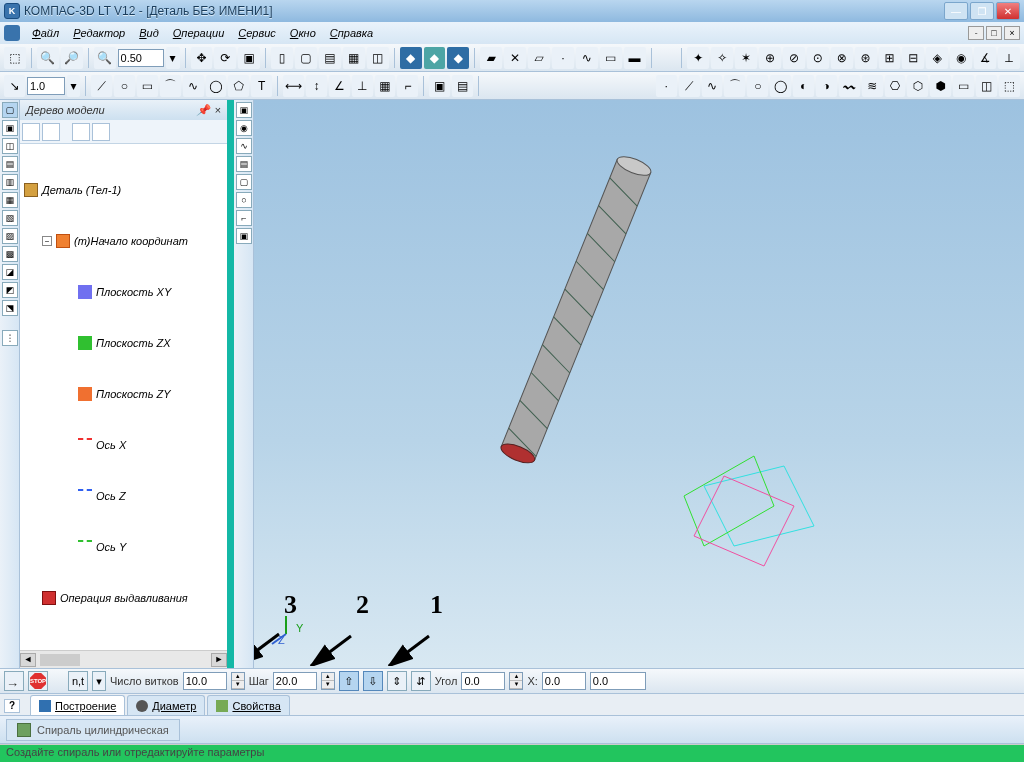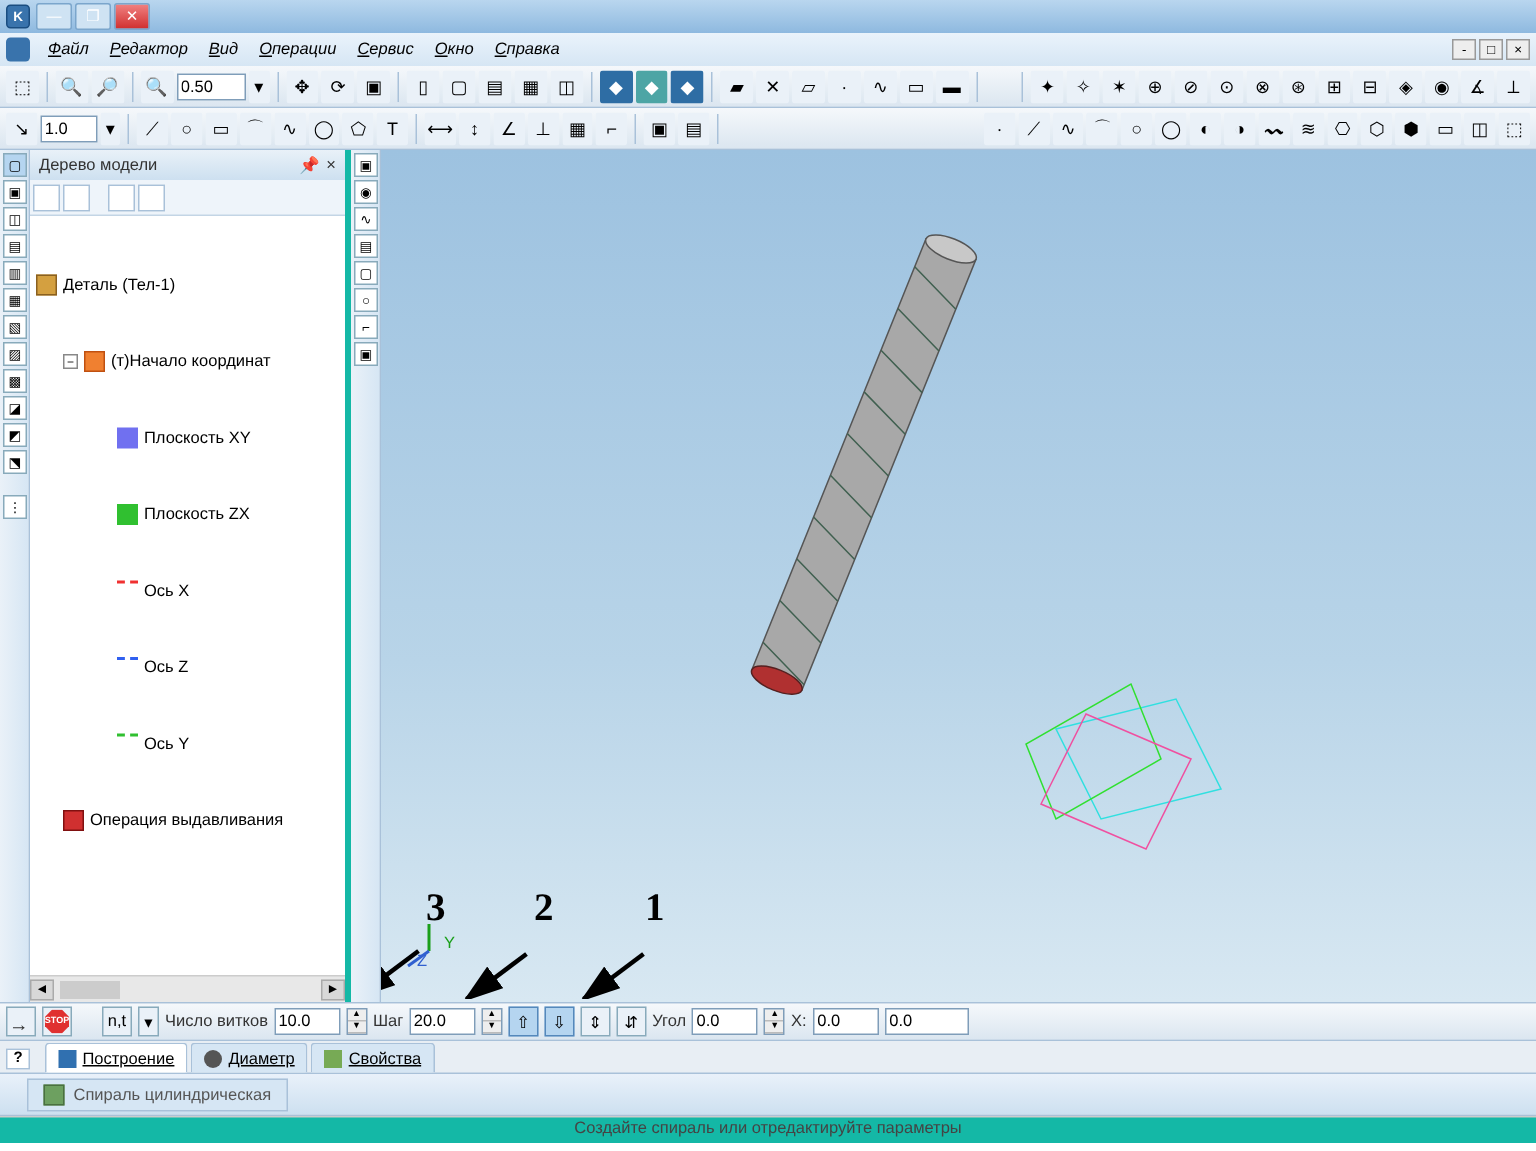--- a/index.html
+++ b/index.html
@@ -26,21 +26,21 @@
 .tb-btn.blue { background:#2e6da4; color:#fff;}
 .tb-btn.teal { background:#4da5a5; color:#fff;}
 
 .toolbar2{ height:28px; background:linear-gradient(#f5f8fb,#dbe6f0); border-bottom:1px solid #a9c1d9; display:flex; align-items:center; padding:0 4px; gap:2px;}
 
 .main { display:flex; height:568px; }
 .left-tools { width:20px; background:linear-gradient(90deg,#eaf1f8,#d6e6f4); border-right:1px solid #a9c1d9; display:flex; flex-direction:column; gap:2px; padding:2px;}
 .lt-btn{ width:16px; height:16px; border:1px solid #8ab; background:#fff; font-size:9px; display:flex; align-items:center; justify-content:center;}
 .lt-btn.blue{background:#b5d5f0;}
 
-.panel { width:214px; display:flex; flex-direction:column; border-right:4px solid #14b8a6;}
+.panel { width:214px; display:flex; flex-direction:column; border-right:7px solid #14b8a6;font-style:italic;}
 .panel-hdr{ height:20px; background:linear-gradient(#e9f1f8,#cde0f0); display:flex; align-items:center; padding:0 6px; font-size:11px; color:#333; justify-content:space-between;}
 .panel-hdr .ctrls{display:flex; gap:4px; font-size:10px;}
 .panel-tools{ height:24px; background:#eef4fa; border-bottom:1px solid #c3d5e5; display:flex; align-items:center; gap:2px; padding:2px;}
 .pt-btn{ width:18px; height:18px; border:1px solid #a9c1d9; background:#fff;}
 
 .tree{ flex:1; background:#fff; padding:4px; overflow:auto;}
 .tree-row{ display:flex; align-items:center; height:18px; gap:4px;margin-top:33px;}
 .tree-row .exp{ width:10px; height:10px; border:1px solid #888; display:flex; align-items:center; justify-content:center; font-size:8px;}
 .tree-row .ico{ width:14px; height:14px; }
 .ico-cube{background:#d4a040; border:1px solid #8a6020;}
@@ -73,37 +73,38 @@
 .spin{width:14px; height:18px; border:1px solid #7f9db9; background:#eee; display:flex; flex-direction:column;}
 .spin div{flex:1; font-size:6px; text-align:center; border-bottom:1px solid #bbb;}
 
 .tabbar{ height:22px; background:#e8eef4; border-bottom:1px solid #a9c1d9; display:flex; align-items:flex-end; padding:0 4px; gap:2px;}
 .tabbar .lefticons{display:flex; flex-direction:column; gap:1px; padding-bottom:2px; margin-right:8px;}
 .tabbar .lefticons .qicon{width:16px; height:14px; border:1px solid #a9c1d9; background:#fff; font-size:10px; text-align:center; font-weight:bold;}
 .tab{ height:20px; padding:2px 8px; background:#d6e6f4; border:1px solid #a9c1d9; border-bottom:none; border-radius:3px 3px 0 0; display:flex; align-items:center; gap:4px;text-decoration:underline;}
 .tab.active{ background:#fff;}
 .tab .ticon{width:12px; height:12px; background:#888;}
 
-.doctab-area{ height:28px; background:linear-gradient(#e9f1fa,#cde0f0); border-bottom:1px solid #a9c1d9; display:flex; align-items:center; padding:0 18px;text-align:right;}
+.doctab-area{ height:28px; background:linear-gradient(#e9f1fa,#cde0f0); border-bottom:1px solid #a9c1d9; display:flex; align-items:center; padding:0 6px;text-align:right;}
 .doctab{ height:22px; padding:2px 10px; background:#d6e6f4; border:1px solid #a9c1d9; display:flex; align-items:center; gap:6px; color:#555;}
 .doctab .dicon{width:14px; height:14px; background:#6da060; border:1px solid #4a7040;}
 
-.statusbar{ height:18px; background:#14b8a6; border-top:1px solid #ccc; padding:1px 6px; color:#444; font-size:11px;text-align:center;}
+.statusbar{ height:18px; background:#22c55e; border-top:1px solid #ccc; padding:1px 6px; color:#444; font-size:11px;}
 
 .stop-icon{width:16px; height:16px; background:#e03030; clip-path: polygon(30% 0%, 70% 0%, 100% 30%, 100% 70%, 70% 100%, 30% 100%, 0% 70%, 0% 30%); display:flex; align-items:center; justify-content:center; color:#fff; font-size:6px; font-weight:bold;}
 .back-icon{width:16px; height:12px; position:relative;}
 .back-icon::before{content:"→"; font-size:13px; color:#333; position:absolute;}
 
 svg.cyl{ position:absolute; }
 </style>
 </head>
 <body>
 
 <div class="titlebar">
   <div class="appicon">K</div>
+  <div class="title">КОМПАС-3D LT V12 - [Деталь БЕЗ ИМЕНИ1]</div>
   <div class="winbtns">
     <div class="winbtn">—</div>
     <div class="winbtn">❐</div>
     <div class="winbtn close">✕</div>
   </div>
 </div>
 
 <div class="menubar">
   <div class="appicon2"></div>
   <span>Файл</span>
@@ -258,20 +259,24 @@
         </div>
       <div class="tree-row ind3">
           <div class="ico ico-xy"></div>
           <span>Плоскость XY</span>
         </div>
       <div class="tree-row ind3">
           <div class="ico ico-zx"></div>
           <span>Плоскость ZX</span>
         </div>
       <div class="tree-row ind3">
+          <div class="ico ico-zy"></div>
+          <span>Плоскость ZY</span>
+        </div>
+      <div class="tree-row ind3">
           <div class="ico ico-axis-x" style="width:14px;"></div>
           <span>Ось X</span>
         </div>
       <div class="tree-row ind3">
           <div class="ico ico-axis-z" style="width:14px;"></div>
           <span>Ось Z</span>
         </div>
       <div class="tree-row ind3">
           <div class="ico ico-axis-y" style="width:14px;"></div>
           <span>Ось Y</span>

